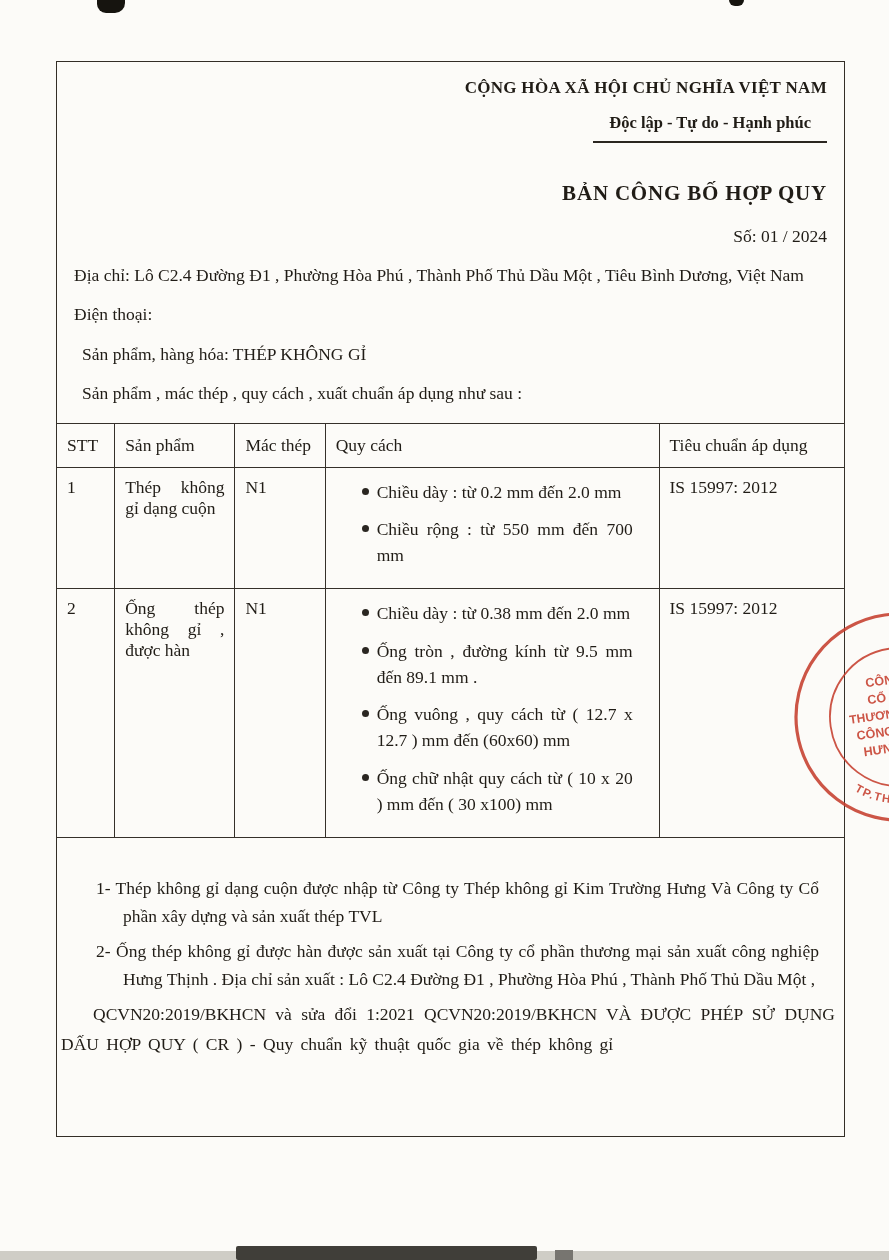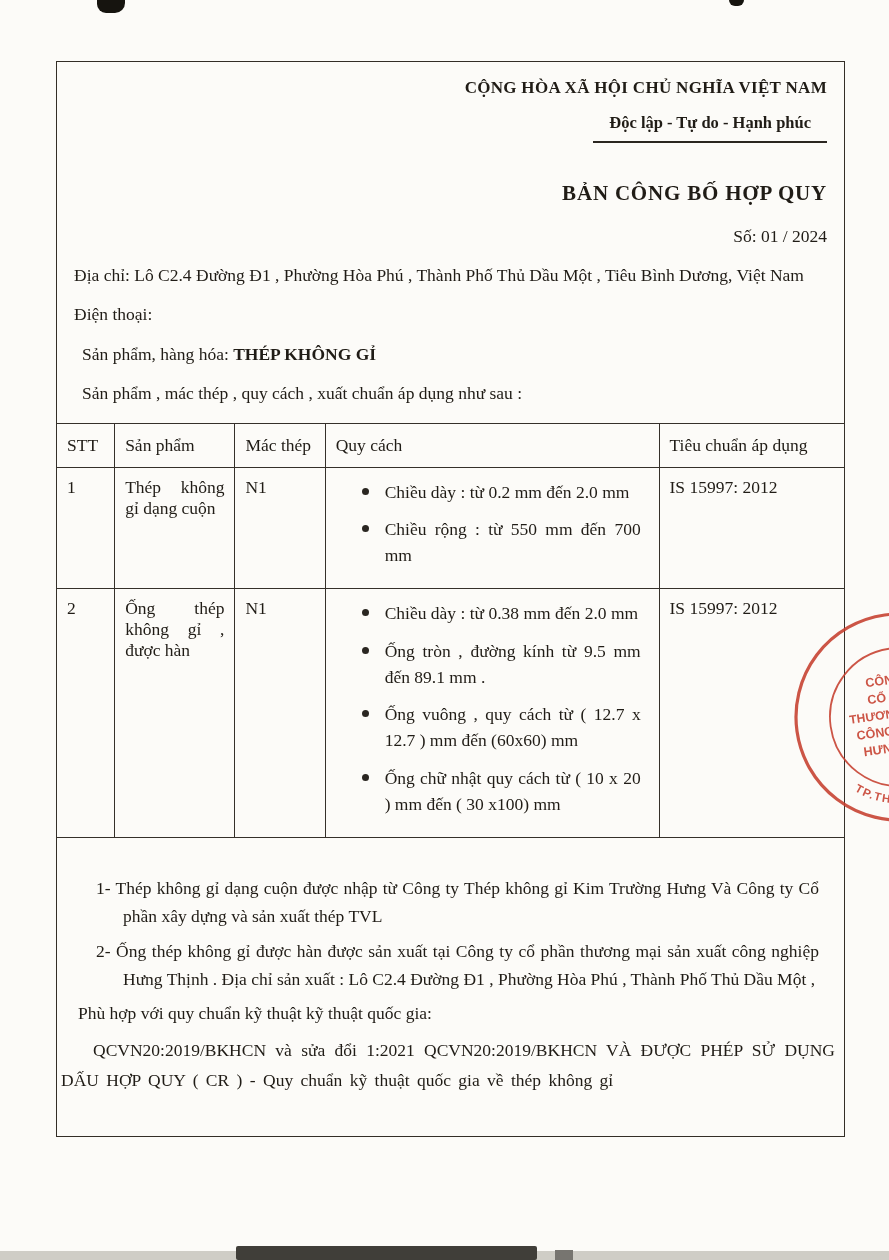--- a/index.html
+++ b/index.html
@@ -9,40 +9,40 @@
     font-family:"Liberation Serif", serif; color:#201c16;
   }
   .frame {
     position:absolute; left:56px; top:61px; width:789px; height:1076px;
     border:1.6px solid #332e27; box-sizing:border-box;
     background:transparent;
   }
   .content { position:absolute; left:56px; top:61px; width:789px; box-sizing:border-box; }
   .p { margin:0 18px; line-height:1.75; font-size:17.5px; }
   .center { text-align:right; }
-  .bold { font-weight:bold; }
+  .bold { font-weight:normal; }
   .nat-title { margin-top:12px; font-size:17px; font-weight:bold; letter-spacing:.3px; }
   .motto-wrap { margin-top:4px; }
   .motto { display:inline-block; font-size:16.5px; font-weight:bold; border-bottom:2px solid #2a2620; padding:0 16px 3px 16px; }
   .doc-title { margin-top:32px; font-size:21px; font-weight:bold; letter-spacing:.8px; }
   .doc-no { margin-top:10px; font-size:17.5px; }
   .mt8 { margin-top:8px; } .mt10 { margin-top:10px; } .mt14 { margin-top:14px; }
   .indent { margin-left:26px; }
   table.spec-table { border-collapse:collapse; width:100%; margin-top:14px; font-size:17.5px; table-layout:fixed;border-radius:24px; }
   table.spec-table th, table.spec-table td {
     border:1.6px solid #35302a; padding:9px 10px; vertical-align:top;
     font-weight:normal; text-align:left; box-sizing:border-box; overflow:hidden;
   }
   table.spec-table thead th { height:44px; vertical-align:middle; padding-top:4px; padding-bottom:4px; }
   td.c, th.c { text-align:center; }
   td.row1 { height:96px; }
   td.row2 { height:240px; }
   td.mac { padding-left:28px; }
   ul.spec { list-style:none; margin:2px 0 0 0; padding:0 0 0 26px; }
-  ul.spec li { display:flex; gap:16px; margin-bottom:11px; }
+  ul.spec li { display:flex; gap:8px; margin-bottom:11px; }
   .dot { width:7px; height:7px; border-radius:50%; background:#2a2621; margin-top:9px; flex:none; }
   .spec-text { width:256px; text-align:justify; line-height:1.5; }
   .note { margin:0 26px 6px 40px; padding-left:27px; text-indent:-27px; line-height:1.62; text-align:justify; font-size:17.5px; }
   .note.first { margin-top:36px; }
   .plain { margin:4px 18px 0 22px; line-height:1.7; font-size:17.5px; }
   .reg { margin:6px 10px 0 5px; line-height:1.72; font-size:17.5px; text-indent:32px; text-align:justify; word-spacing:3px; }
   
   .artifact { position:absolute; background:#16140f; }
   .blob1 { left:97px; top:0; width:28px; height:13px; border-radius:0 0 10px 9px; }
   .blob2 { left:729px; top:0; width:15px; height:6px; border-radius:0 0 6px 6px; }
@@ -142,21 +142,20 @@
             </ul>
           </td>
           <td>IS 15997: 2012</td>
         </tr>
       </tbody>
     </table>
 
     <p class="note first">1-  Thép không gỉ dạng cuộn được nhập từ Công ty Thép không gỉ Kim Trường Hưng Và Công ty Cổ phần xây dựng và sản xuất thép TVL</p>
     <p class="note">2-  Ống thép không gỉ được hàn được sản xuất tại Công ty cổ phần thương mại sản xuất công nghiệp Hưng Thịnh . Địa chỉ sản xuất : Lô C2.4 Đường Đ1 , Phường Hòa Phú , Thành Phố Thủ Dầu Một ,</p>
 
-    <p class="plain">Phù hợp với quy chuẩn kỹ thuật kỹ thuật quốc gia:</p>
     <p class="reg">QCVN20:2019/BKHCN và sửa đổi 1:2021 QCVN20:2019/BKHCN VÀ ĐƯỢC PHÉP SỬ DỤNG DẤU HỢP QUY ( CR ) -  Quy chuẩn kỹ thuật quốc gia về thép không gỉ</p>
 
   </div>
 
   <svg class="stamp" viewBox="0 0 240 246" xmlns="http://www.w3.org/2000/svg">
     <defs>
       <path id="arcL" d="M 122 206 A 86 86 0 0 0 122 34" fill="none"></path>
       <path id="arcB" d="M 61 181 A 86 86 0 0 0 183 181" fill="none"></path>
     </defs>
     <g transform="rotate(-8 122 120)" fill="none" stroke="#c63f2e">

